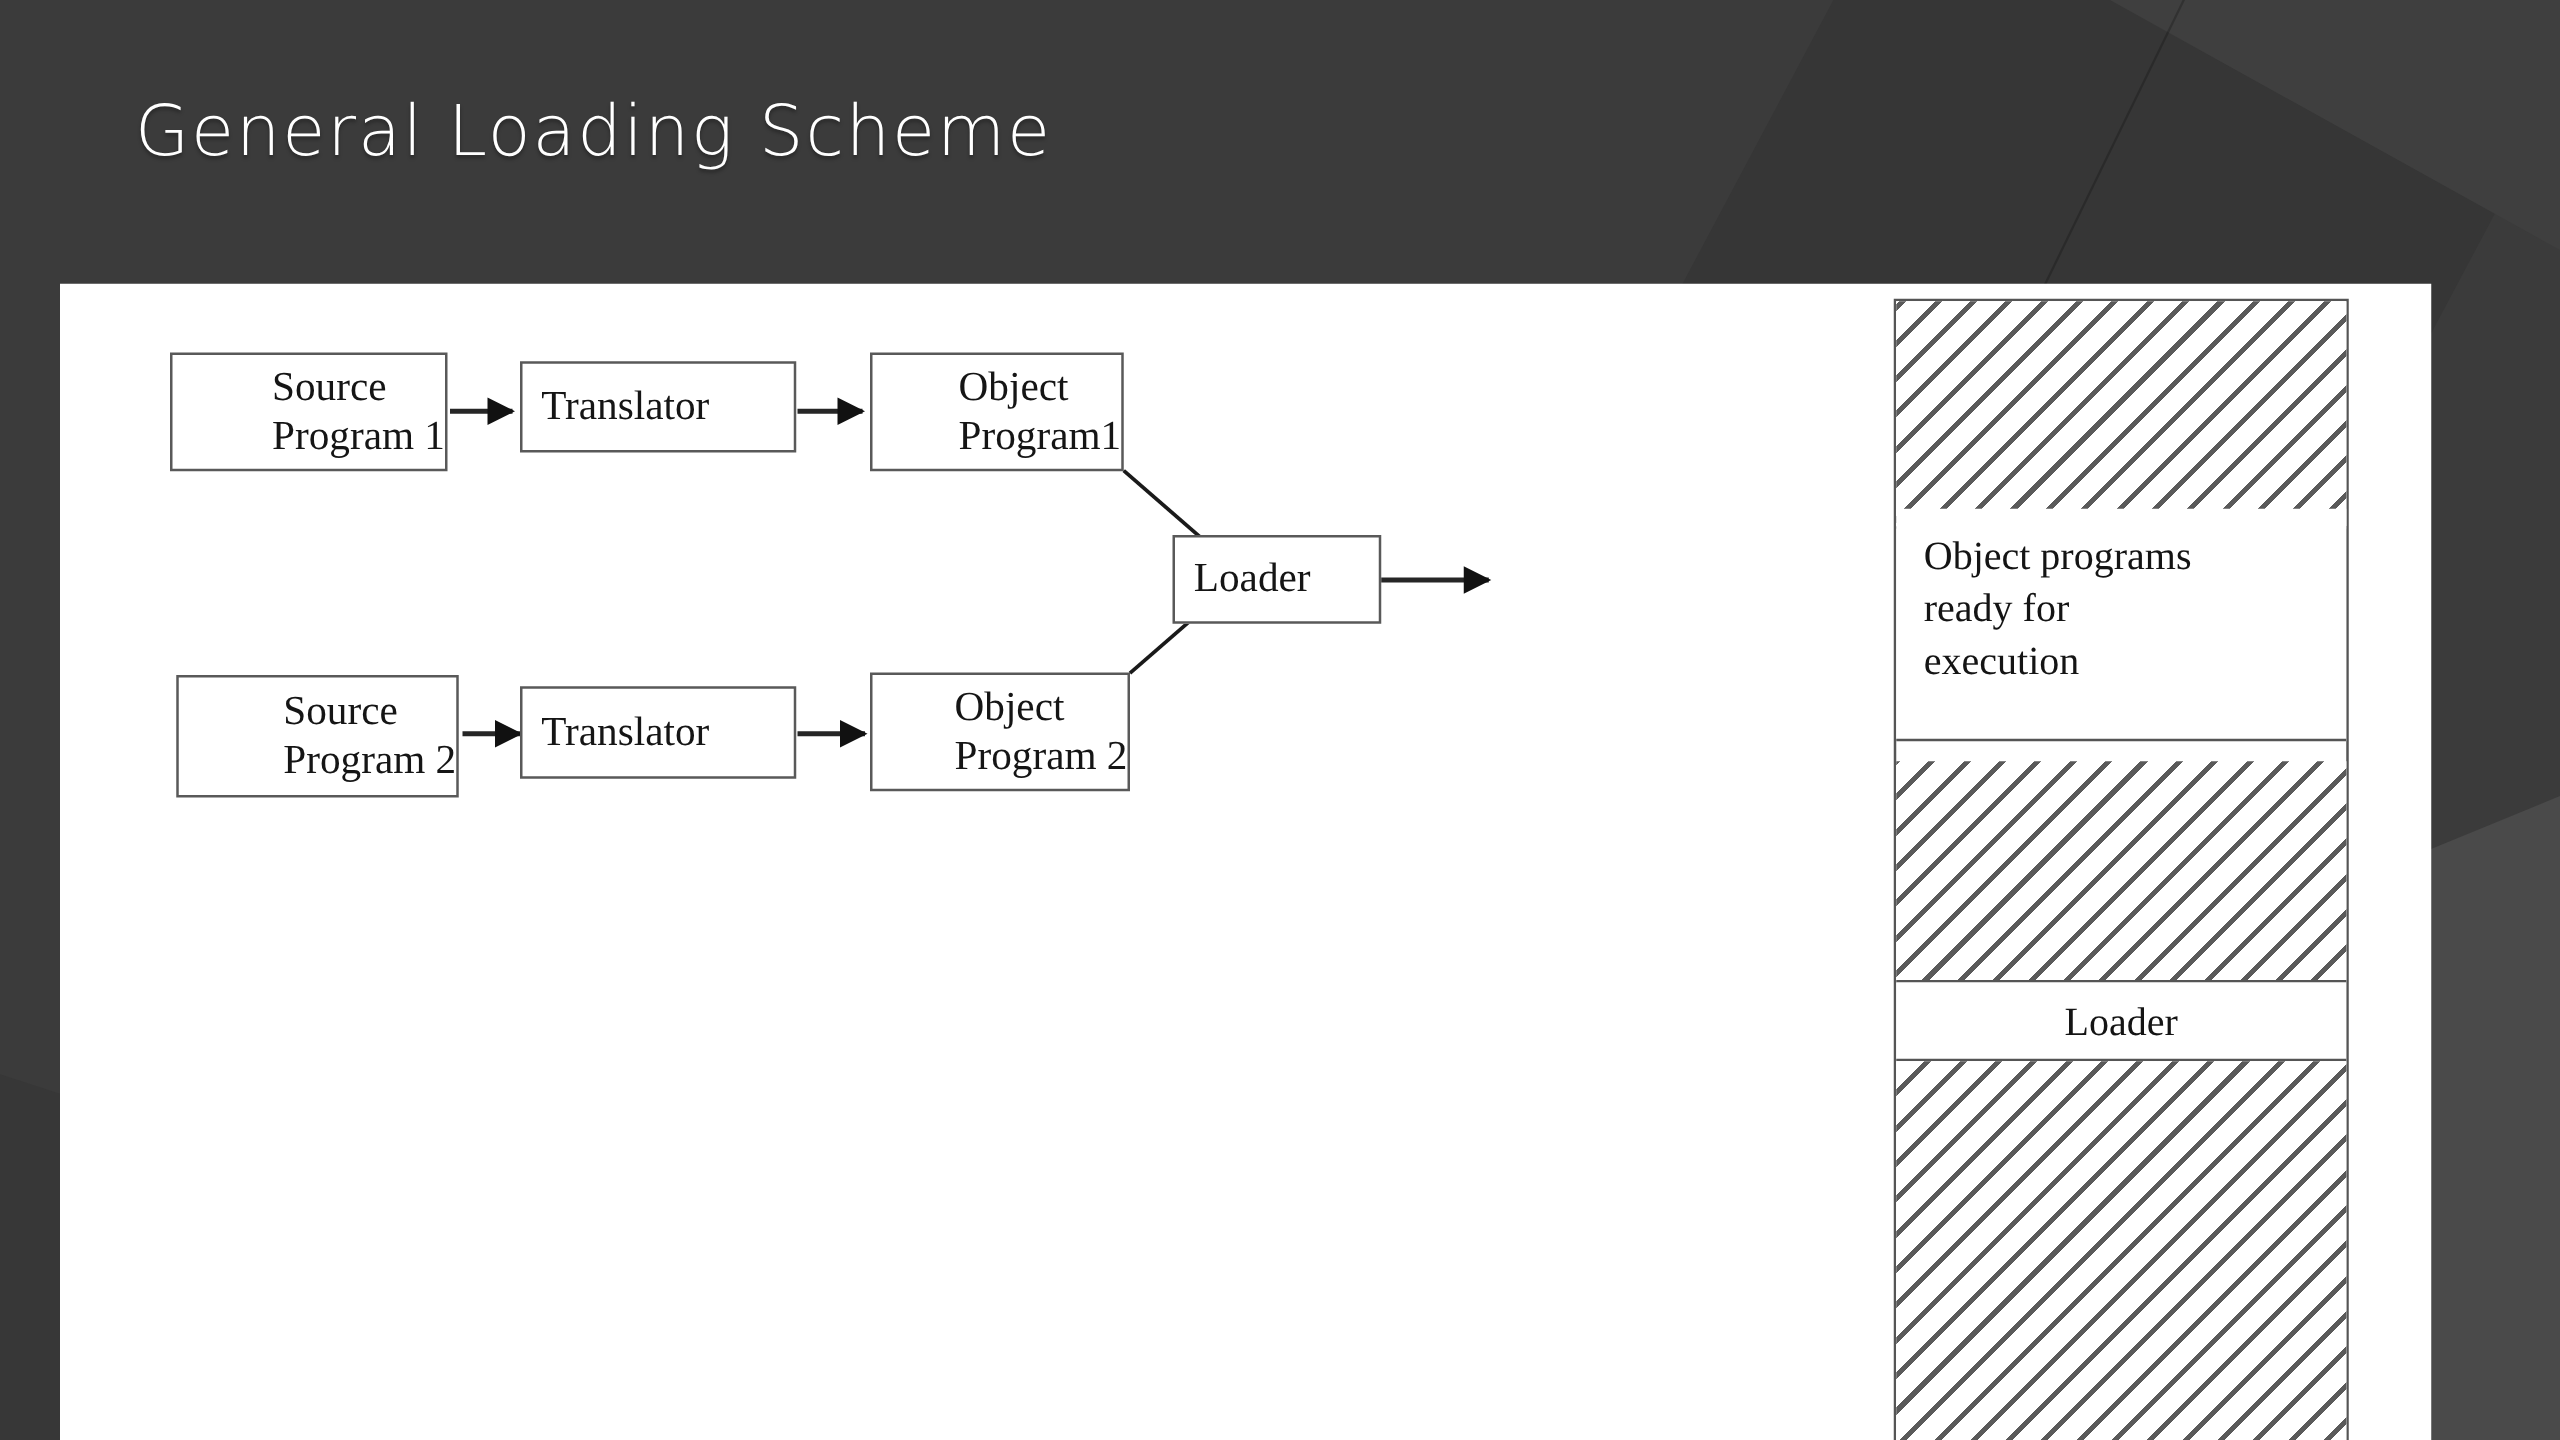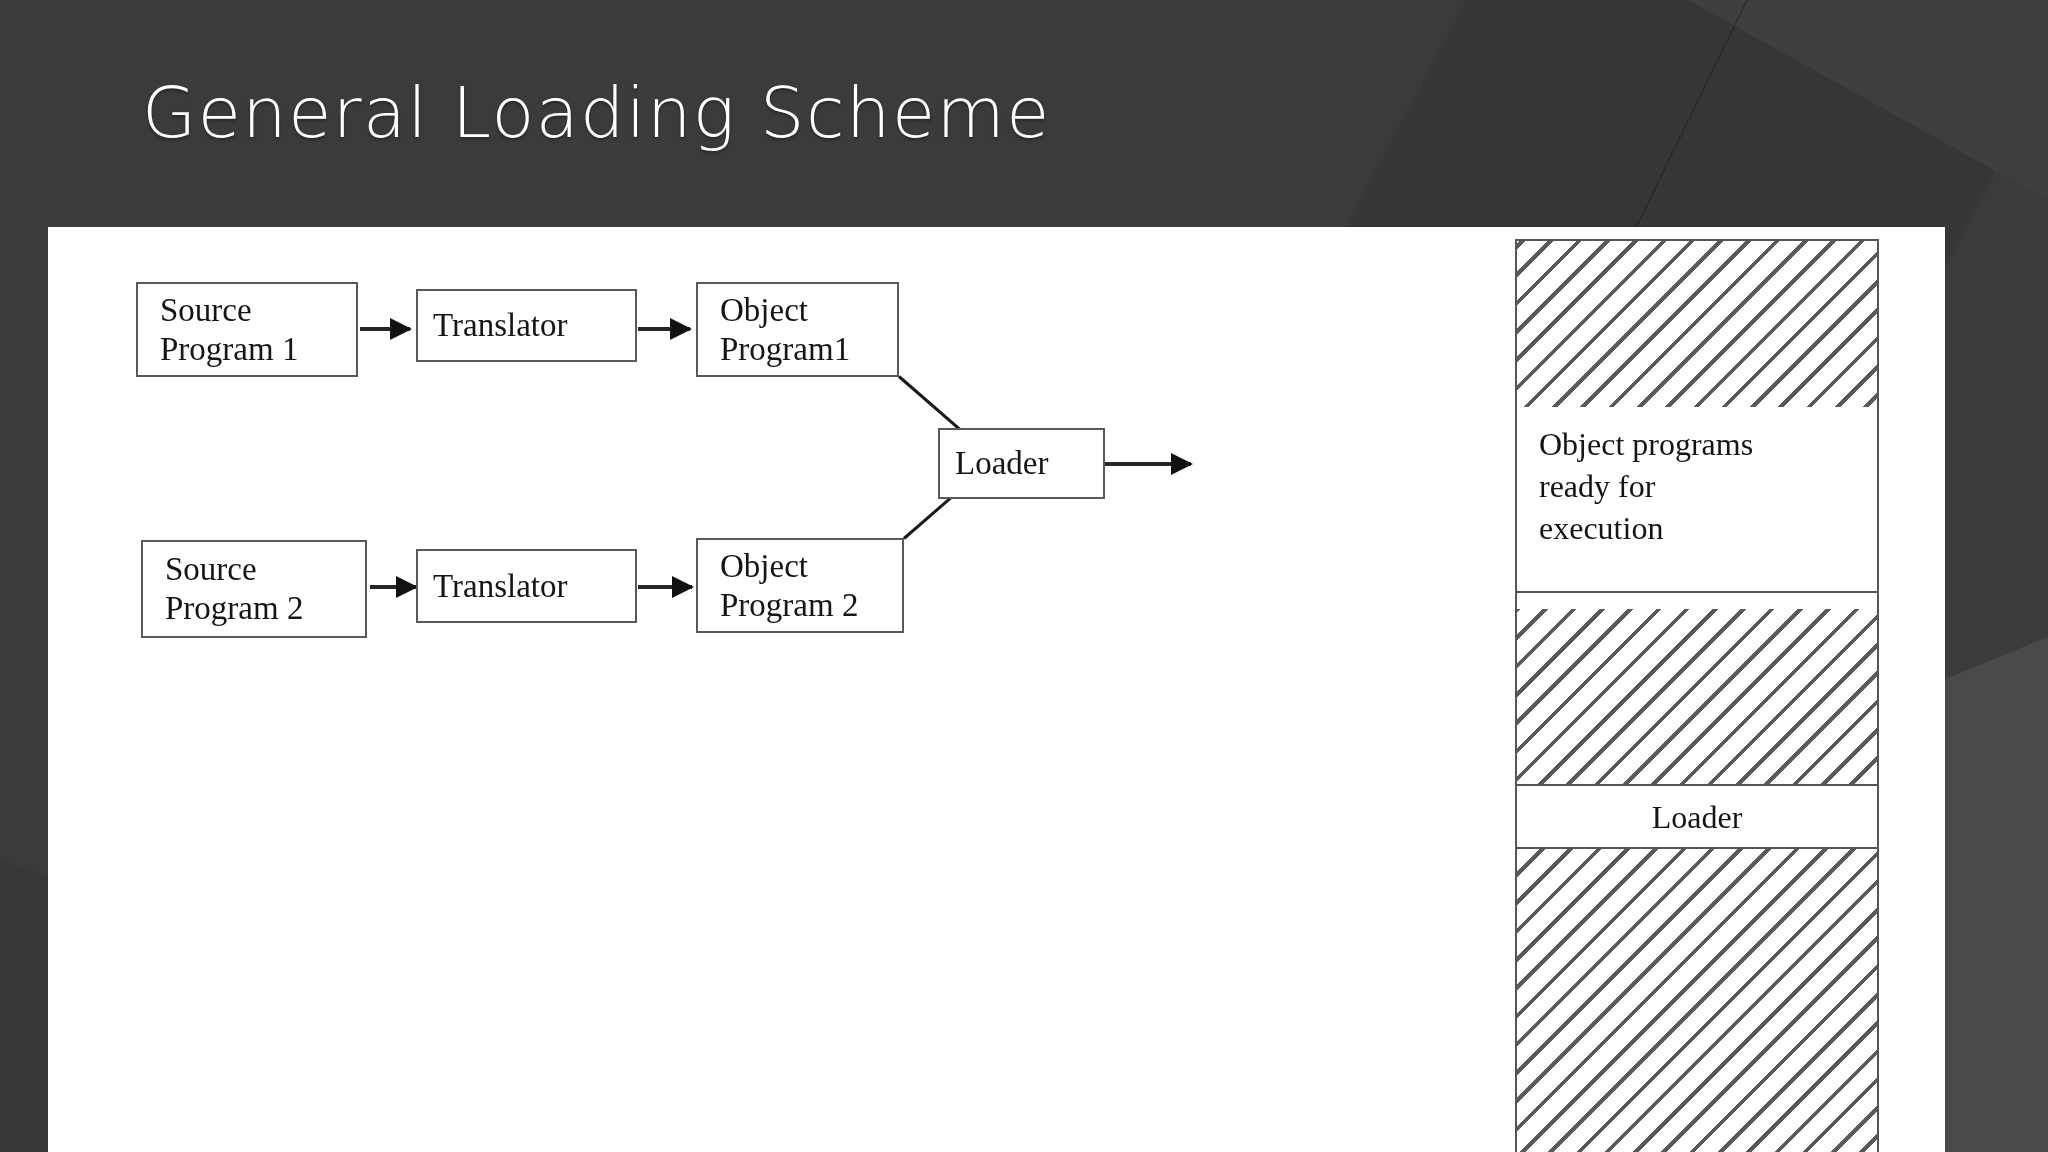--- a/index.html
+++ b/index.html
@@ -58,49 +58,48 @@
     transform: skewX(-26deg);
     transform-origin: top;
   }
 
   
   .slide-title {
     position: absolute;
     left: 108px;
     top: 78px;
     color: #ffffff;
-    font-size: 70px;
+    font-size: 56px;
     line-height: 1;
     font-weight: 300;
     letter-spacing: 1.5px;
     font-family: "DejaVu Sans", sans-serif;
     white-space: nowrap;
     text-shadow: 0 2px 3px rgba(0,0,0,0.35);
-    margin-left: 34px;
   }
 
   
   .canvas {
     position: absolute;
     left: 48px;
     top: 227px;
     width: 1897px;
     height: 925px;
     background: #ffffff;
   }
 
   
   .dbox {
     position: absolute;
     border: 2px solid #595959;
     background: #fff;
     box-sizing: border-box;
     display: flex;
     align-items: center;
-    justify-content: flex-start;
+    justify-content: flex-end;
     font-family: "Liberation Serif", serif;
     color: #151515;
     font-size: 33px;
     line-height: 1.18;
     padding-left: 22px;
   }
   .dbox.center {
     justify-content: flex-start;
     padding-left: 15px;
   }

